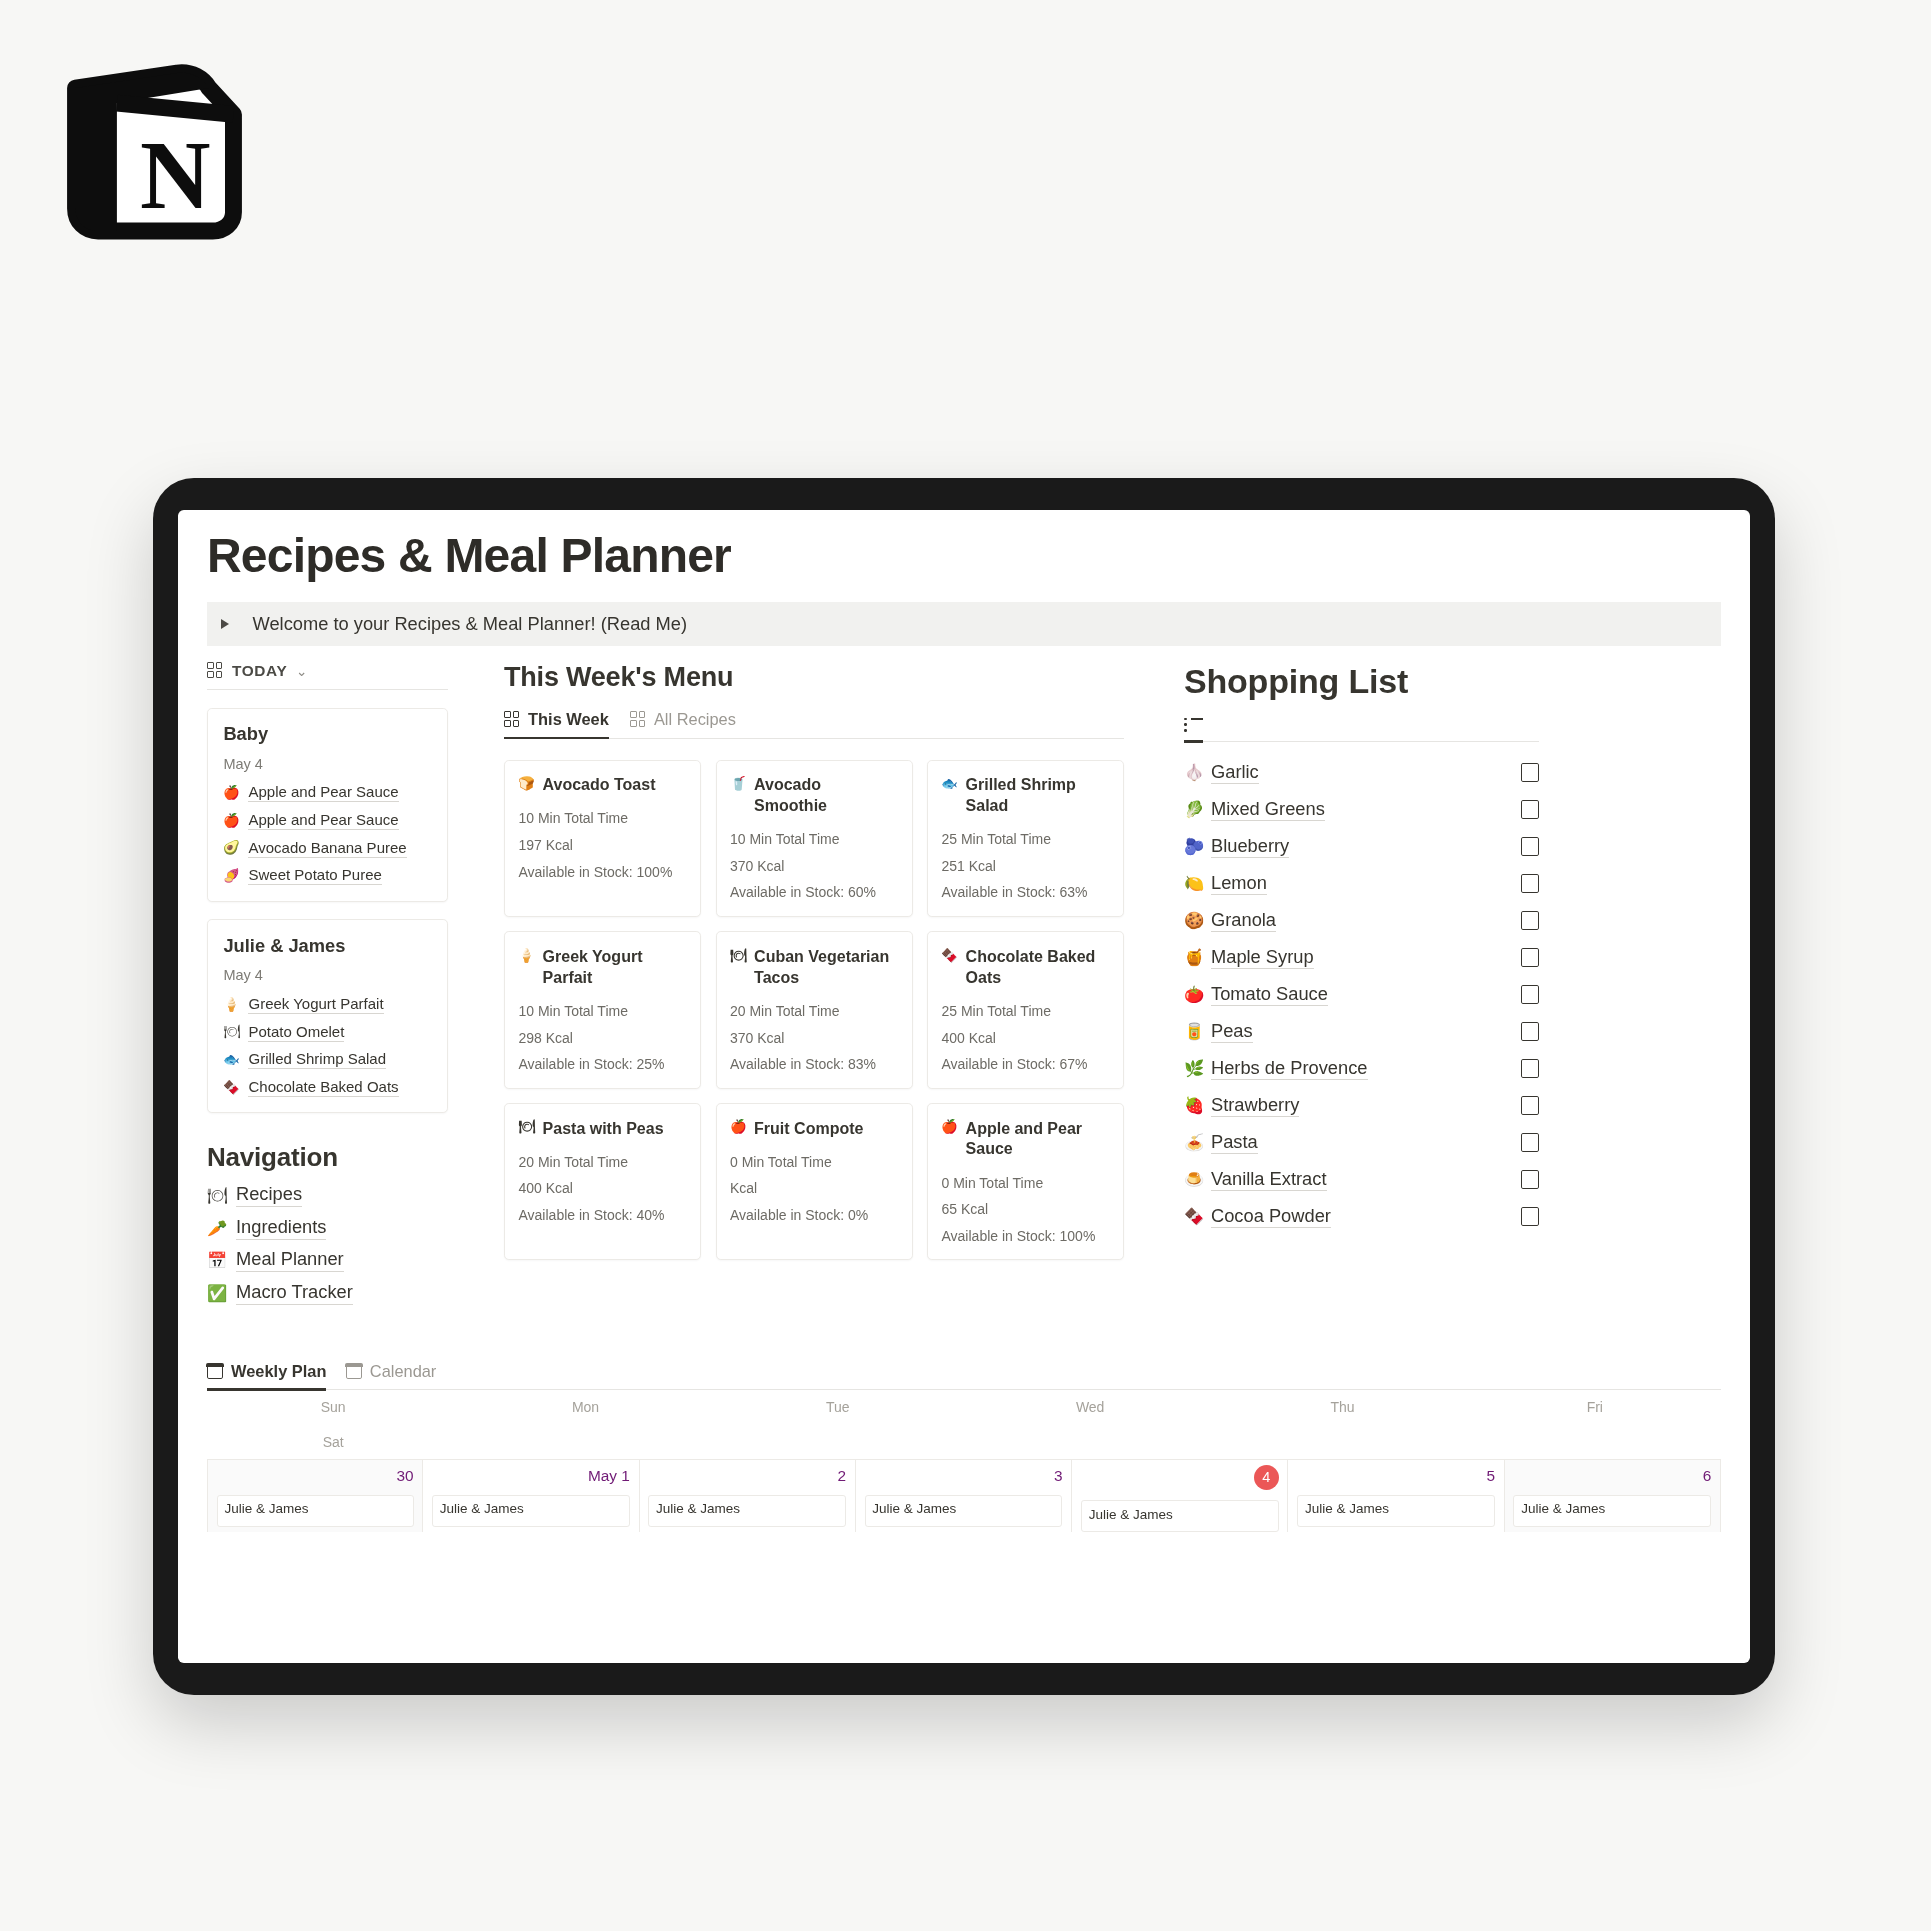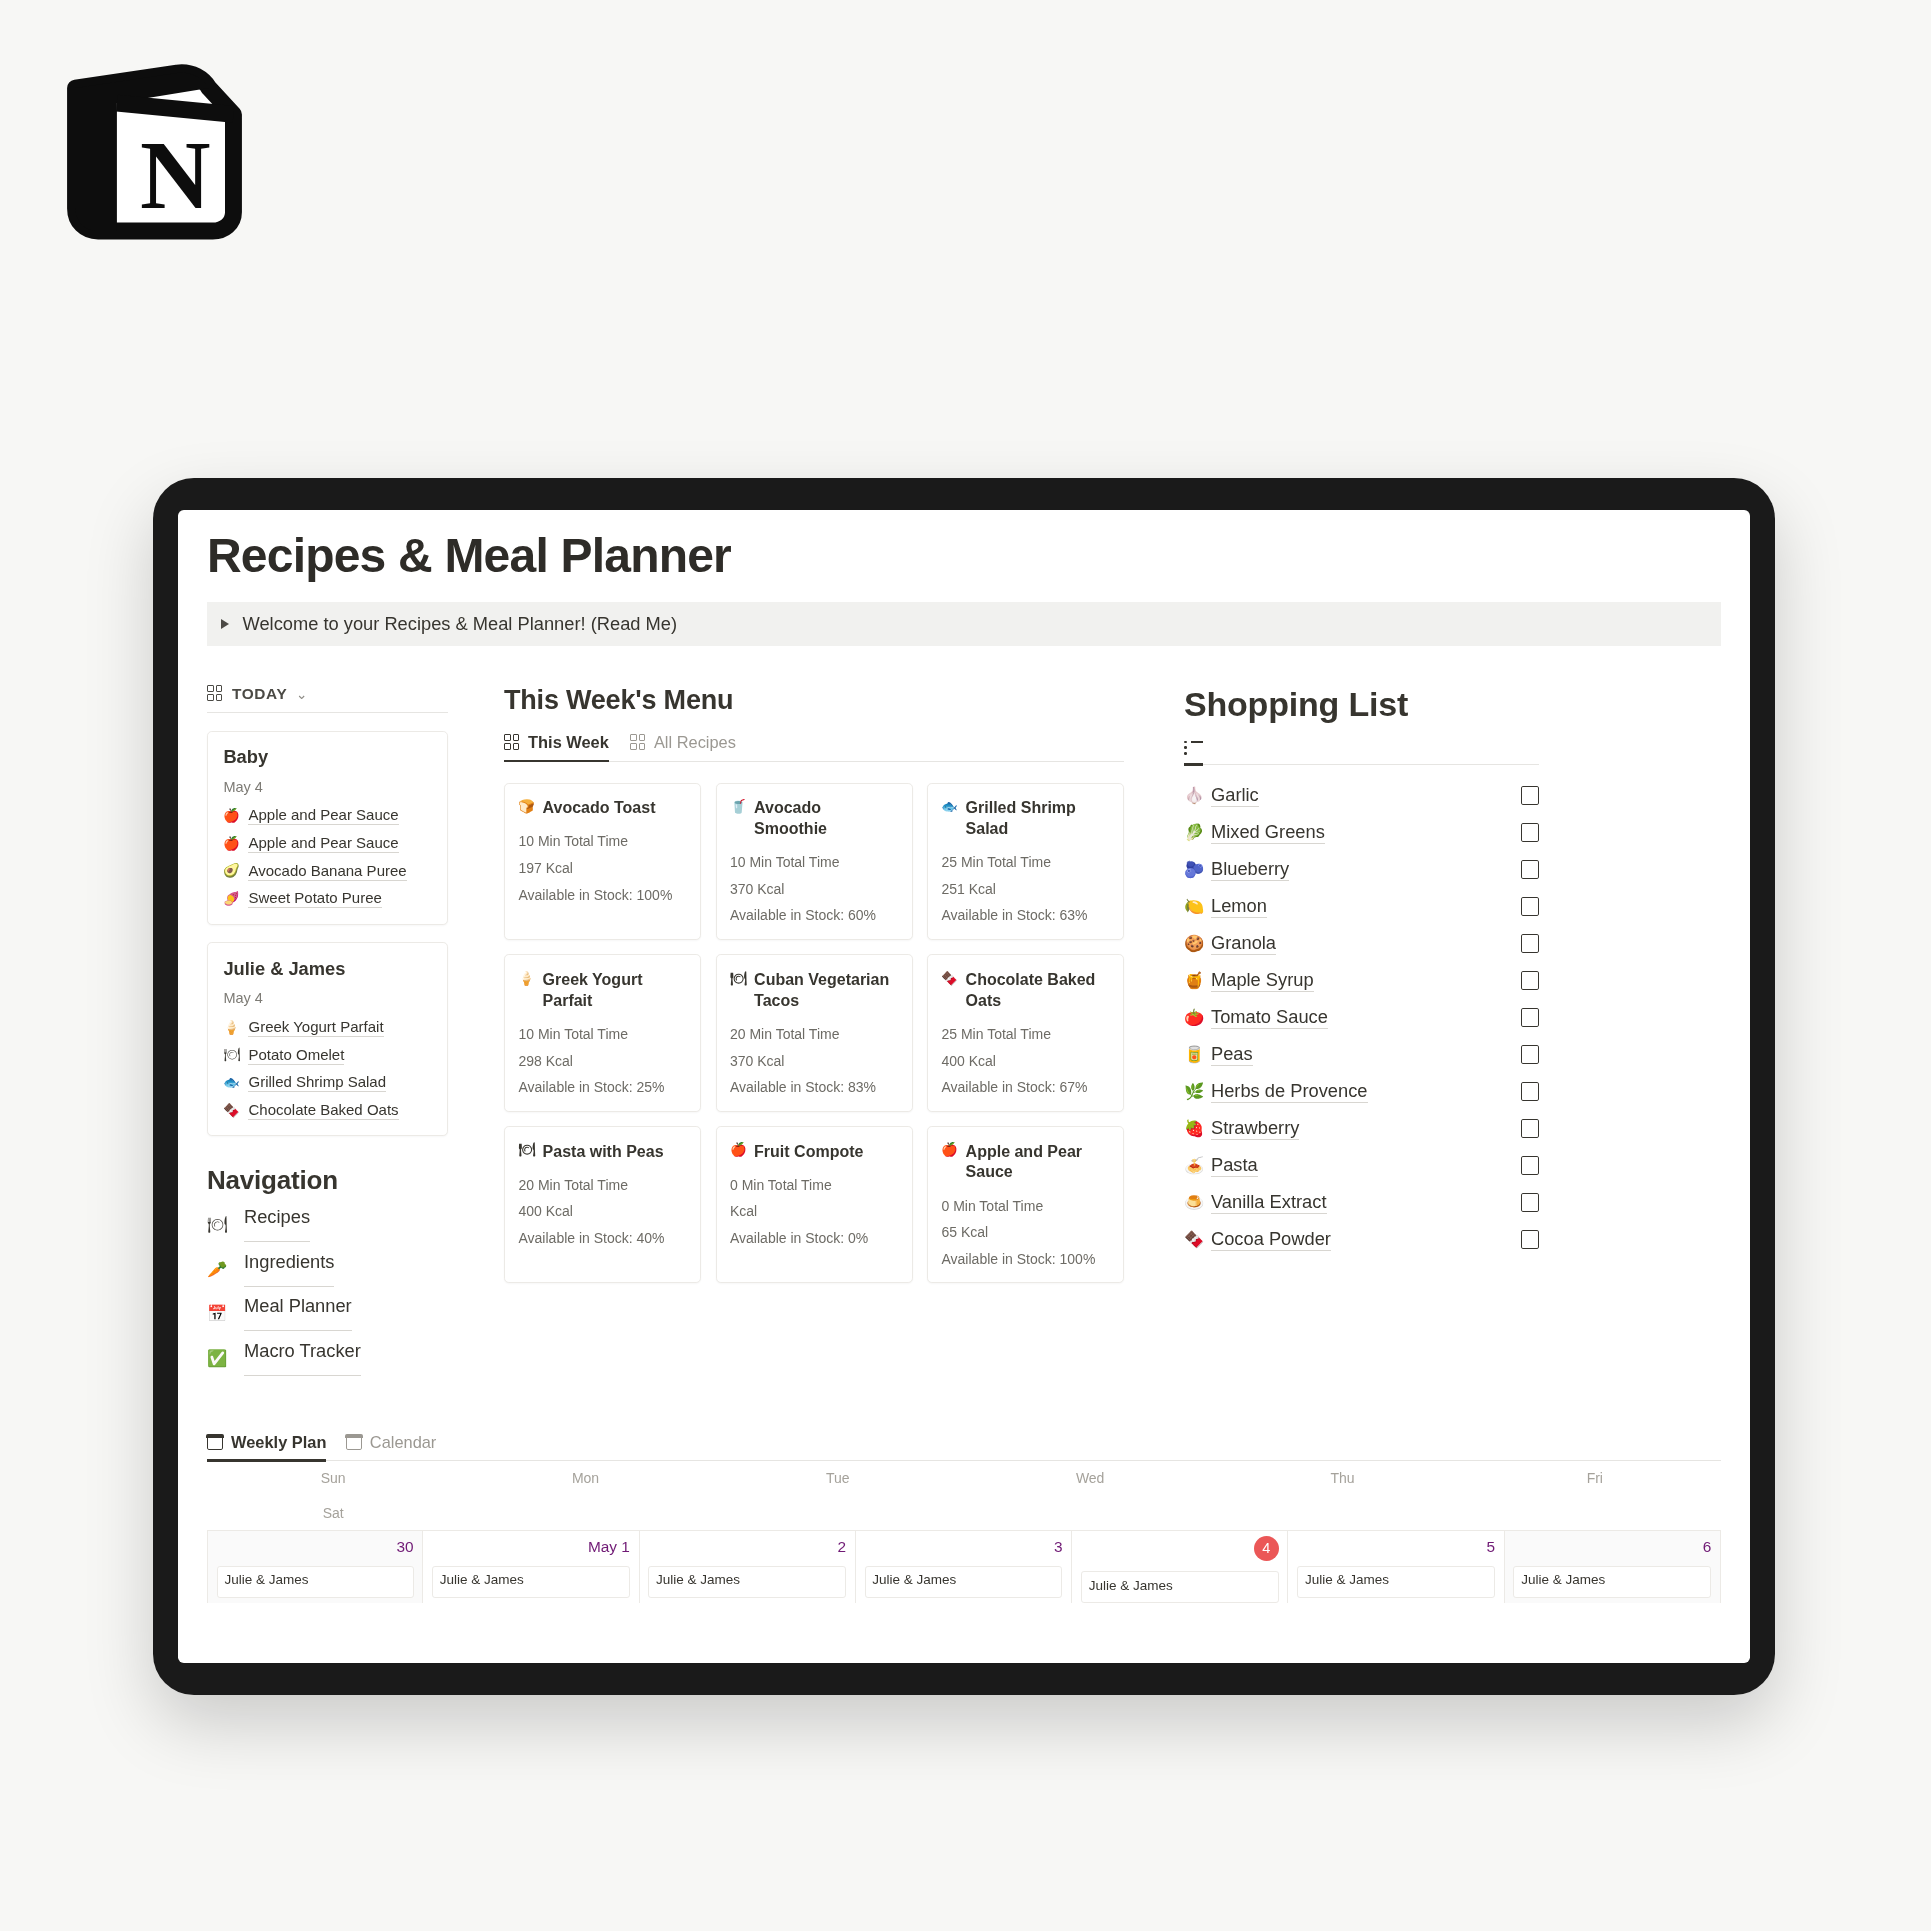--- a/index.html
+++ b/index.html
@@ -41,24 +41,24 @@
   .page-title {
     font-size: 48px; font-weight: 700; color: #2e2c28;
     letter-spacing: -0.8px; line-height: 1.05;
     margin-bottom: 21px;
   }
 
   
   .toggle-row {
     background: #f1f1ef;
     display: flex; align-items: center;
-    gap: 14px;
+    gap: 24px;
     padding: 10.6px 13.5px;
     font-size: 18.3px; color: #37352f;
-    margin-bottom: 39px;
+    margin-bottom: 16px;
   }
   .tri {
     width: 0; height: 0;
     border-left: 8.7px solid #4c4a45;
     border-top: 5.8px solid transparent;
     border-bottom: 5.8px solid transparent;
   }
 
   
   .cols { display: flex; gap: 0; align-items: flex-start; }
@@ -111,21 +111,21 @@
   
   .sec-head {
     font-size: 26px; font-weight: 600; color: #37352f;
     margin: 29px 0 9.7px 0; letter-spacing: -0.2px;
   }
   .nav-item {
     display: flex; align-items: center; gap: 9.7px;
     font-size: 18.3px; color: #37352f;
     margin-bottom: 8.7px;
   }
-  .nav-item .t { border-bottom: 1px solid #d8d6d1; padding-bottom: 13px; margin-left: 8px; }
+  .nav-item .t { border-bottom: 1px solid #d8d6d1; padding-bottom: 1px; }
   .nav-item .ico { font-size: 16.4px; width: 19.3px; }
 
   
   .h-menu { font-size: 27px; font-weight: 600; color: #37352f; margin-bottom: 17.4px; letter-spacing:-0.2px;}
   .tabs { display: flex; gap: 21px; border-bottom: 1.4px solid #e6e5e2; margin-bottom: 21px; }
   .tab {
     display: flex; align-items: center; gap: 7.7px;
     font-size: 16.4px; color: #9b9892;
     padding-bottom: 8.7px; position: relative; font-weight: 500;
   }

